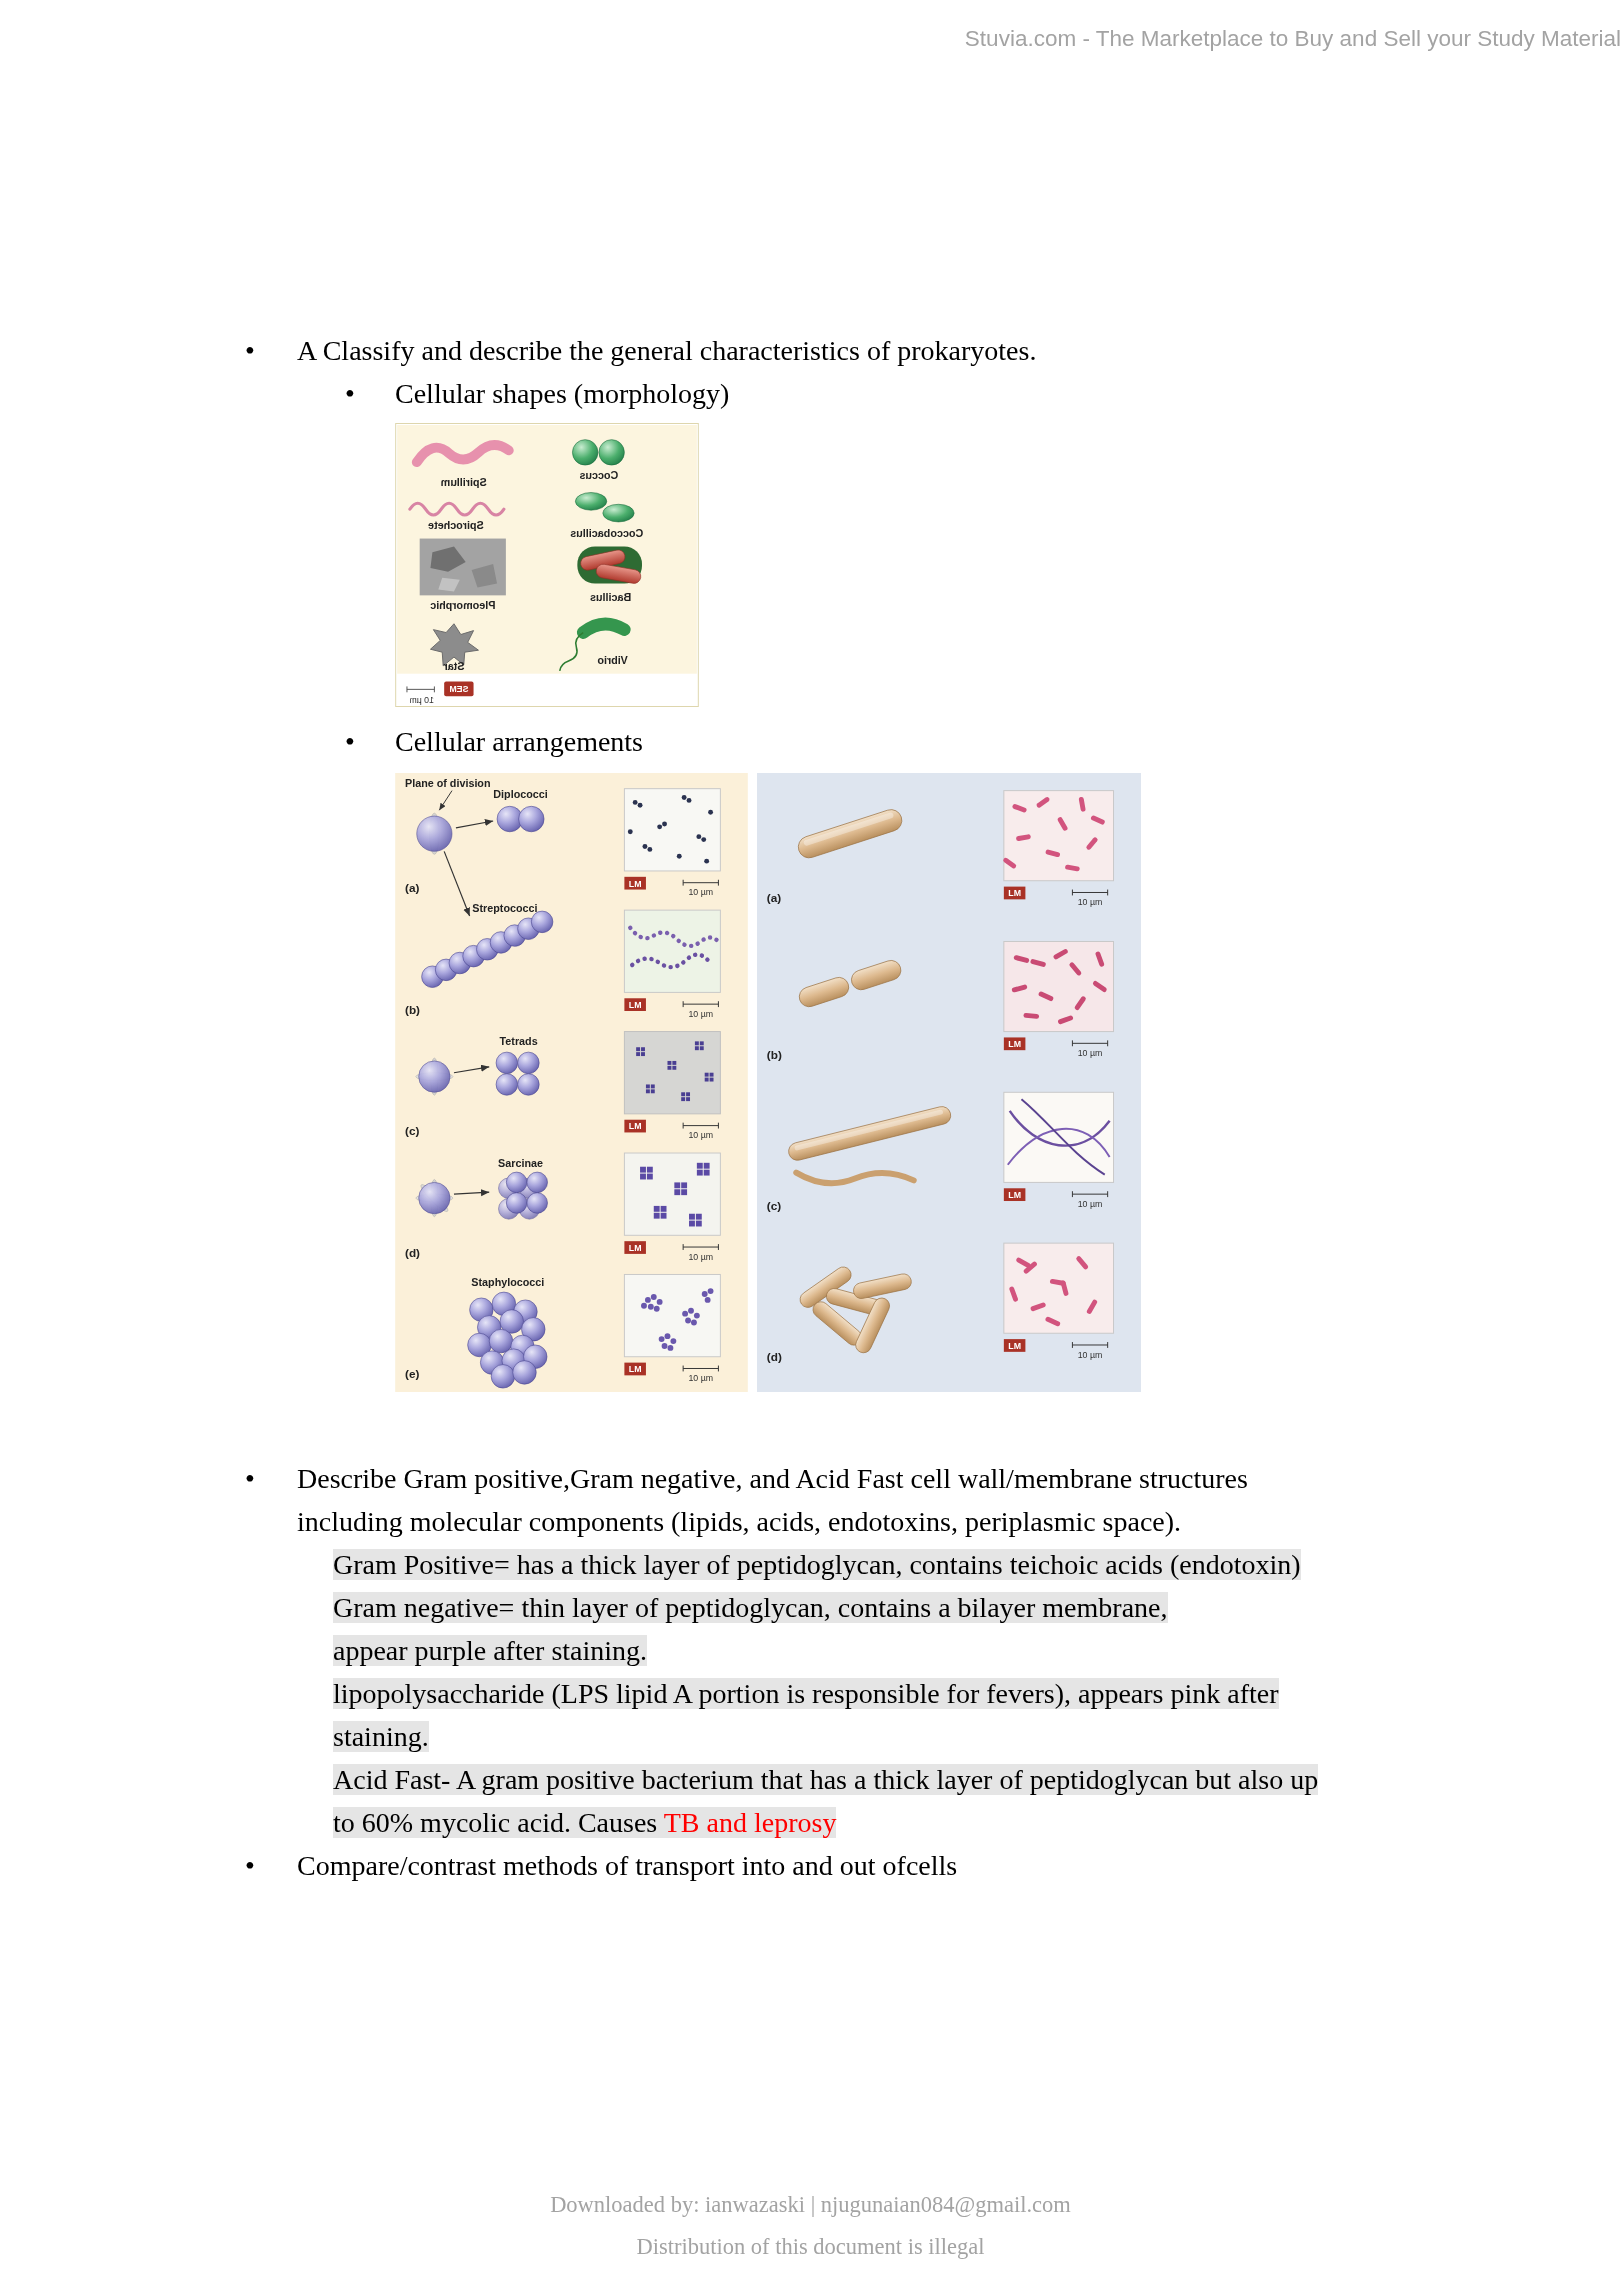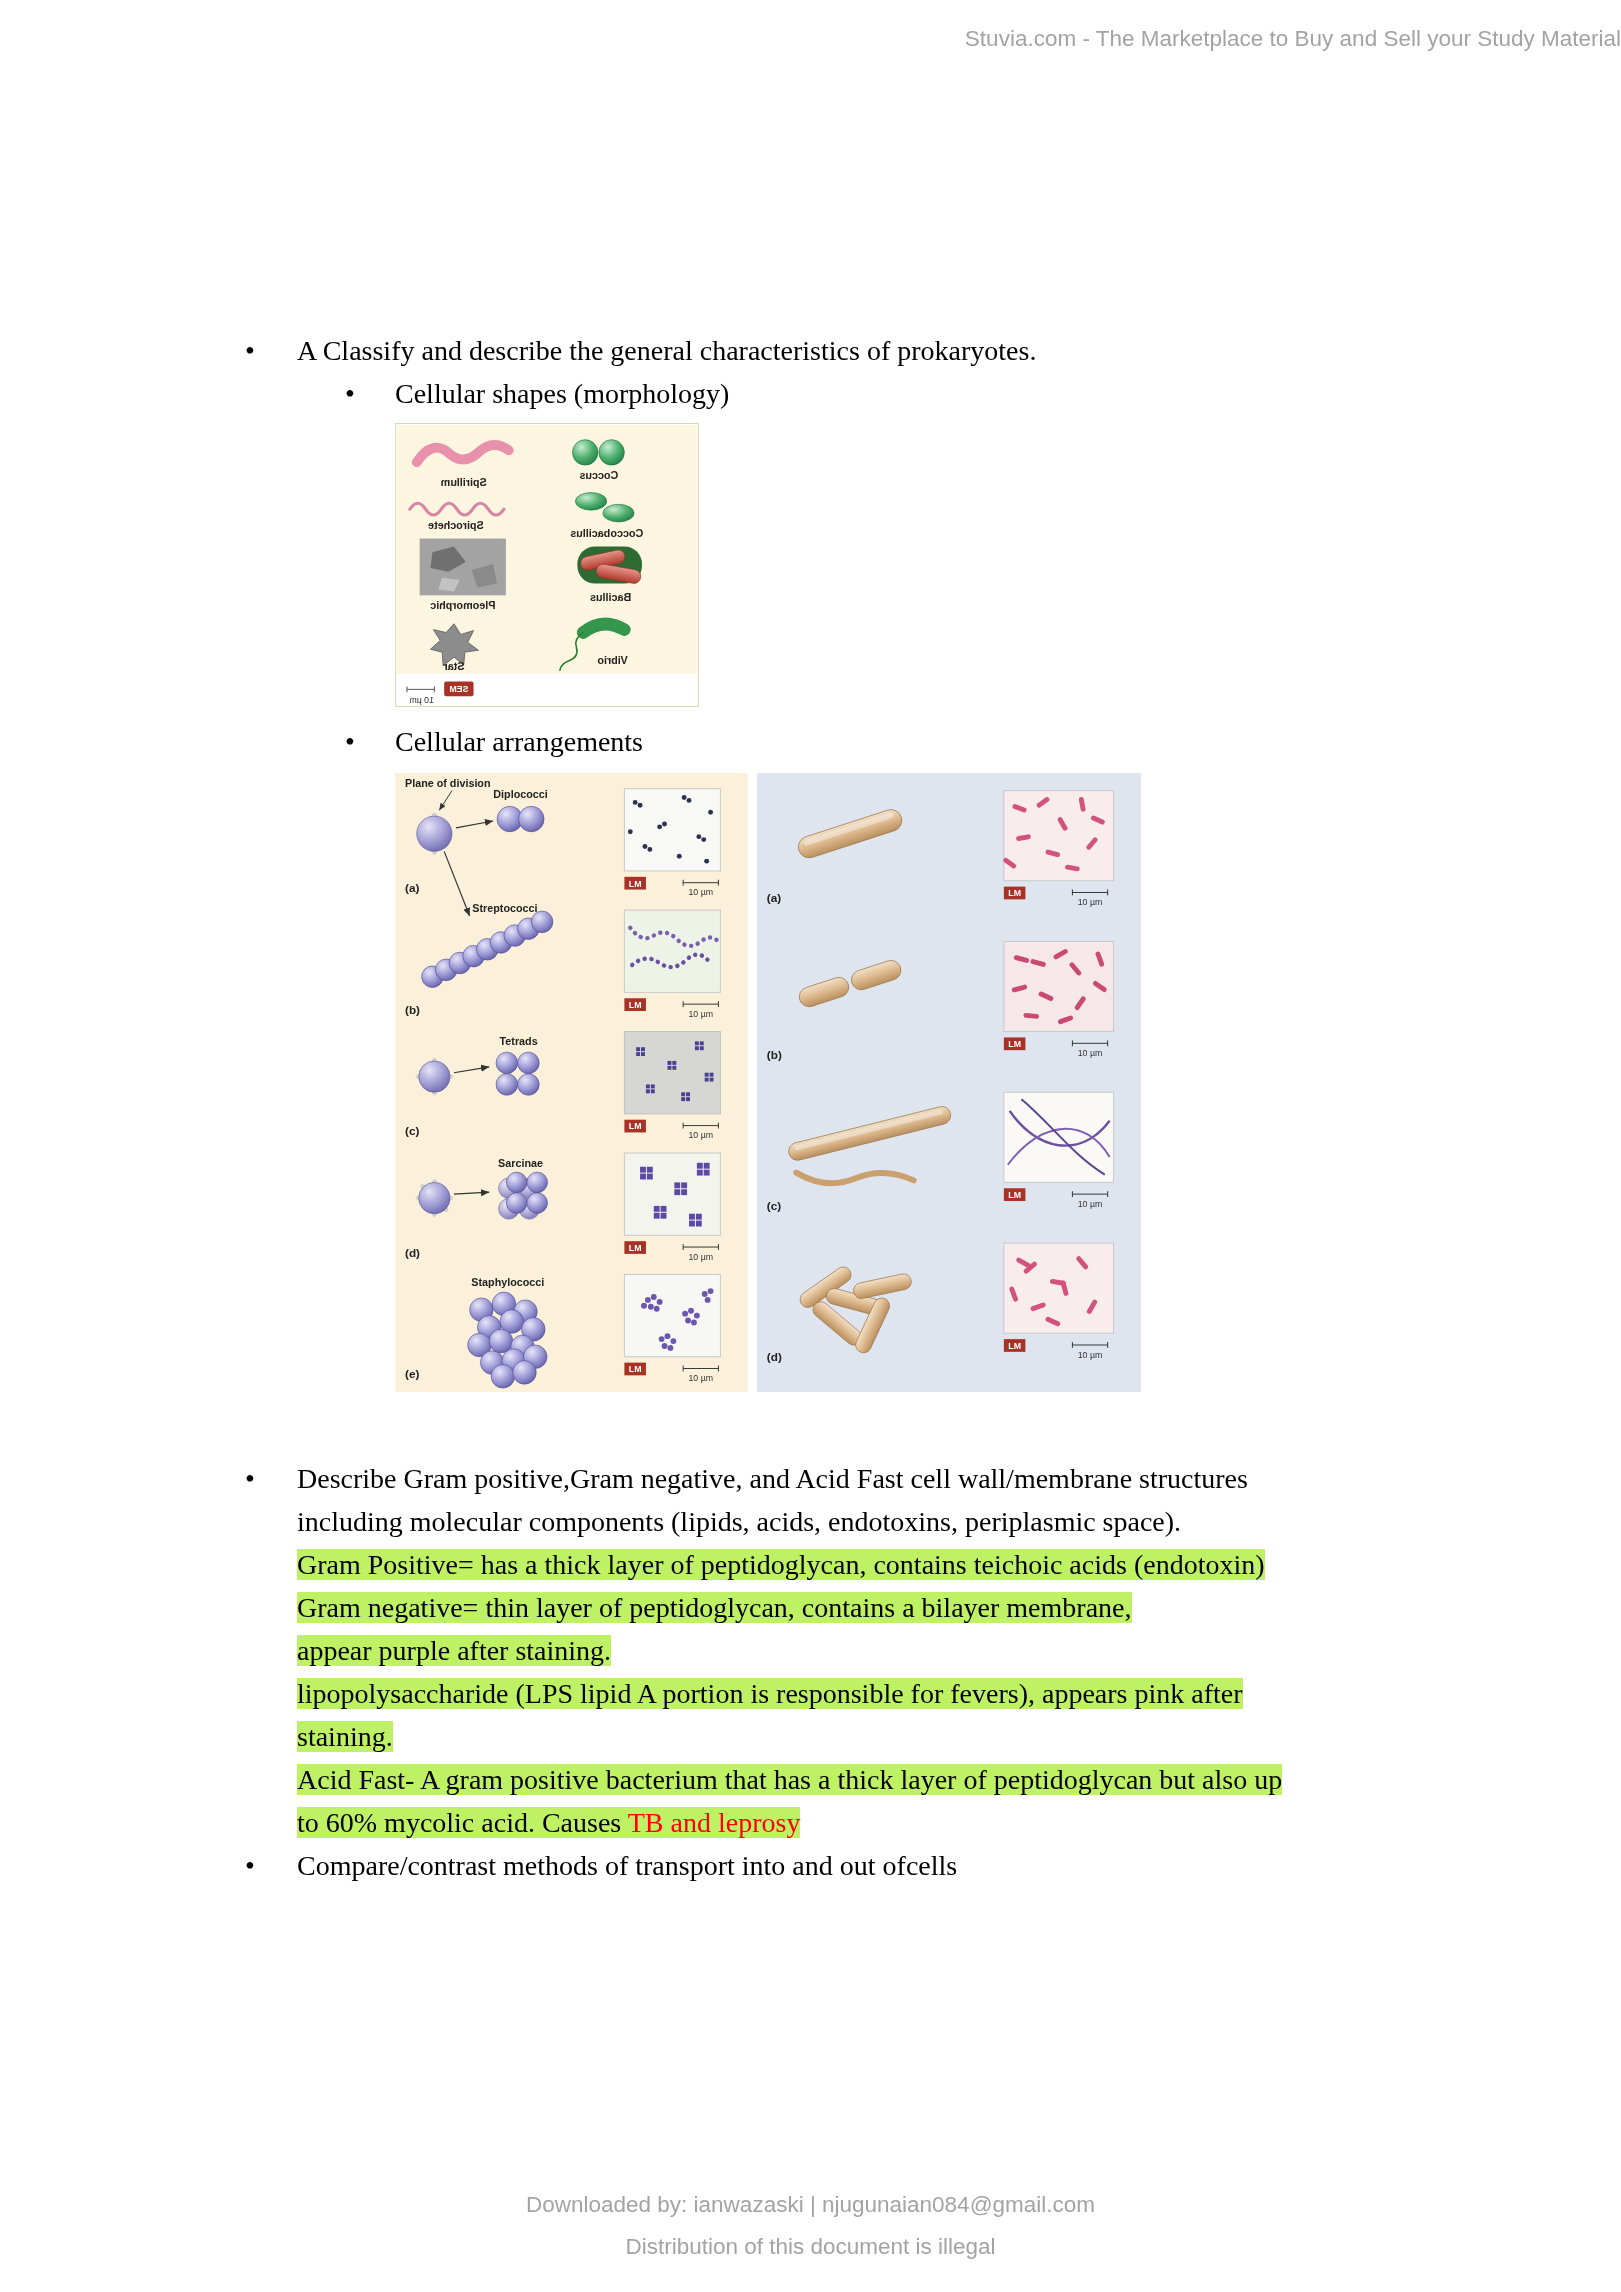--- a/index.html
+++ b/index.html
@@ -14,35 +14,35 @@
   }
   .page-header {
     position: absolute; top: 25.5px; left: 0; width: 100%;
     text-align: right;
     font-family: "Liberation Sans", sans-serif;
     font-size: 22.5px; color: #a3a3a3;
   }
   .page-footer {
     position: absolute; bottom: 25.5px; left: 0; width: 100%;
     text-align: center;
-    font-family: Liberation Sans, sans-serif;
+    font-family: Liberation Serif, serif;
     font-size: 22.5px; color: #a3a3a3;
     line-height: 42px;
   }
   .content {
     position: absolute; top: 329px; left: 245px; width: 1225px;
     font-size: 28px; line-height: 43px;
   }
   .row { display: flex; align-items: flex-start; }
   .marker { flex: 0 0 52px; }
   .l2 { margin-left: 48px; }
   .l2 > .marker { flex: 0 0 50px; }
   .text { flex: 1; }
   .line { min-height: 43px; }
-  .hl { background: #bef264; }
+  .hl { background: #e5e5e5; margin-left: 36px; }
   .red { color: #ff0000; }
   .fig { margin: 7.8px 0 13.7px 0; }
   .fig2wrap { display: flex; gap: 9px; margin: 9.8px 0 65px 0; }
   svg { display: block; }
   svg text { font-family: "Liberation Sans", sans-serif; }
   .fl   { font-size: 11px; font-weight: bold; fill: #222; text-anchor: middle; }
   .fls  { font-size: 11px; font-weight: bold; fill: #222; text-anchor: start; }
   .fletter { font-size: 12px; font-weight: bold; fill: #222; text-anchor: start; }
   .ftiny { font-size: 9px; fill: #333; text-anchor: middle; }
   .fwhite { font-size: 9px; font-weight: bold; fill: #fff; text-anchor: middle; }

